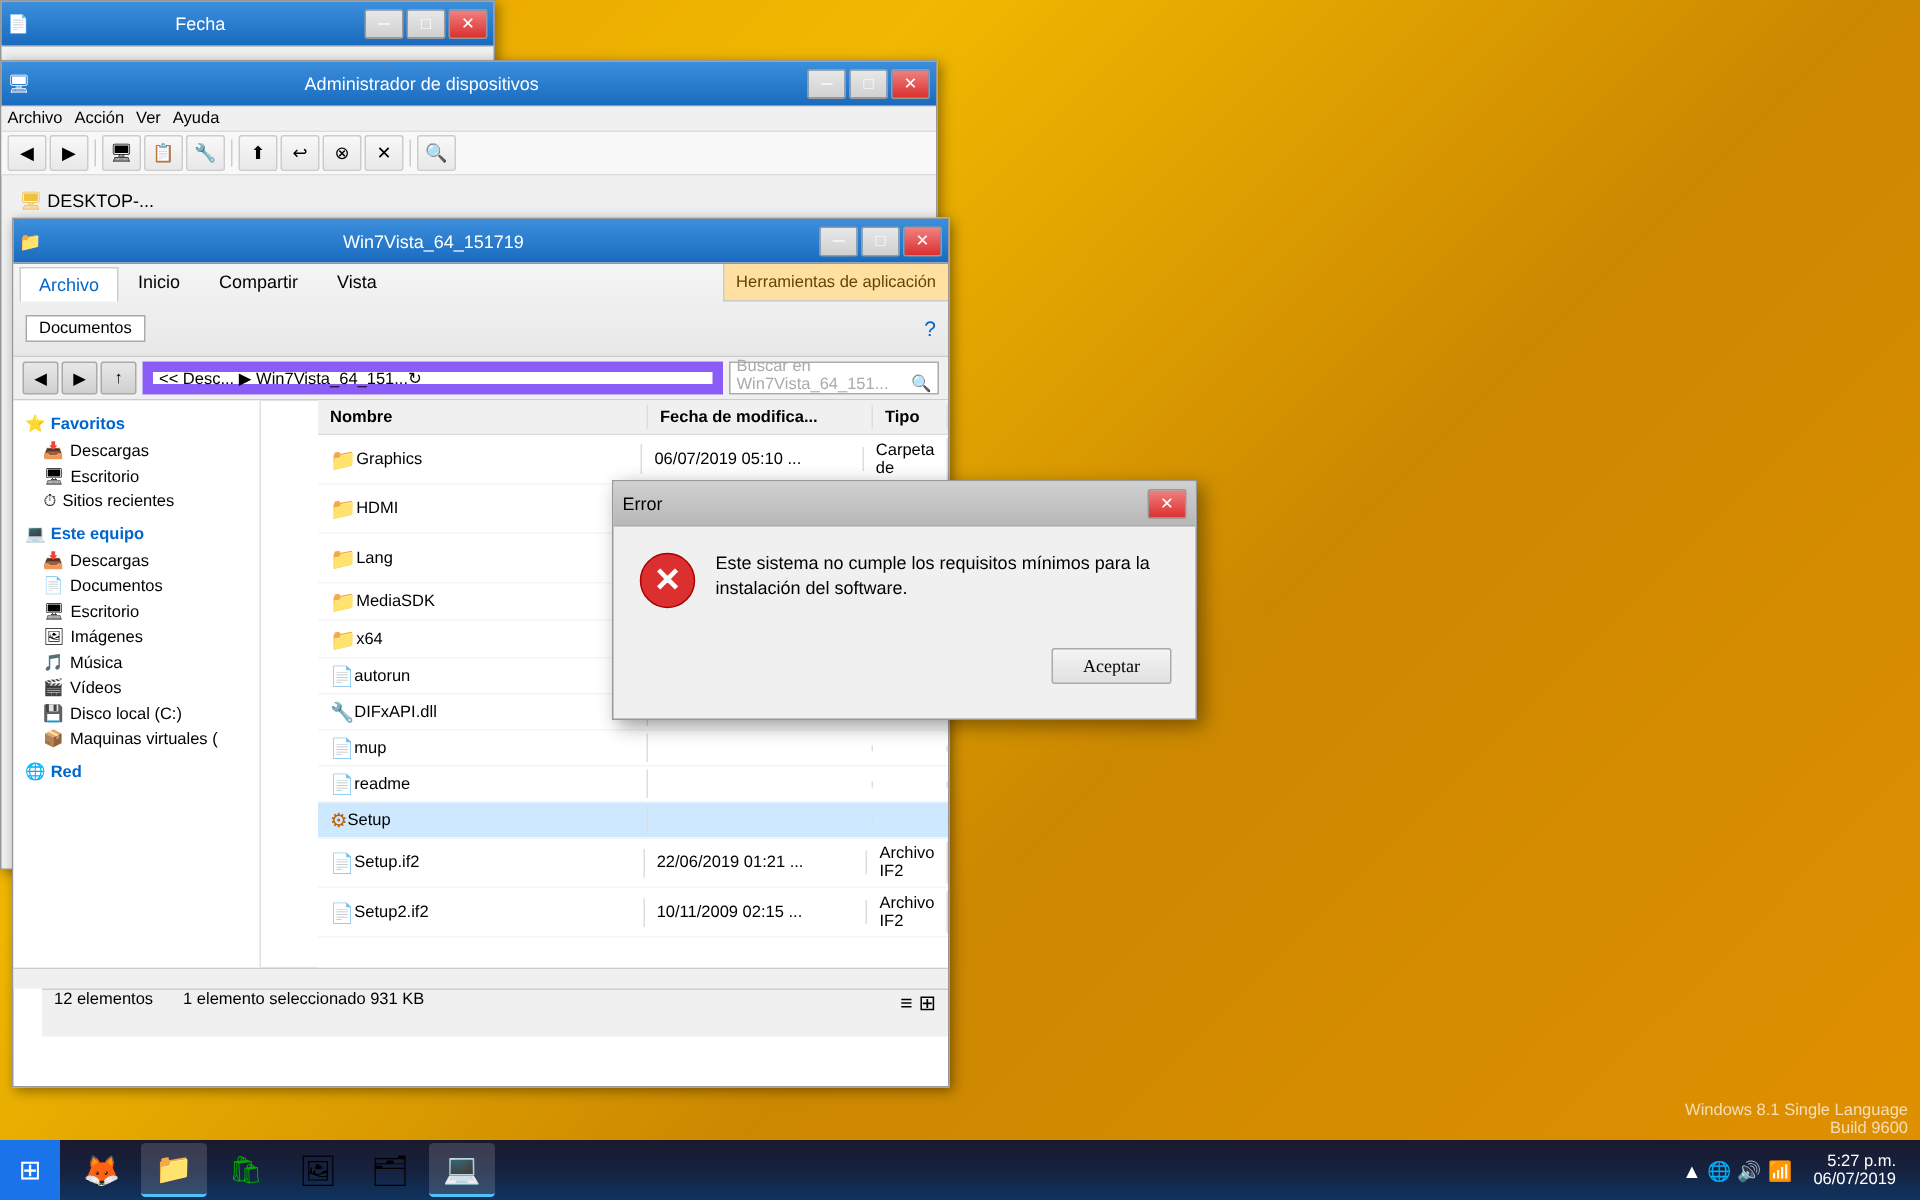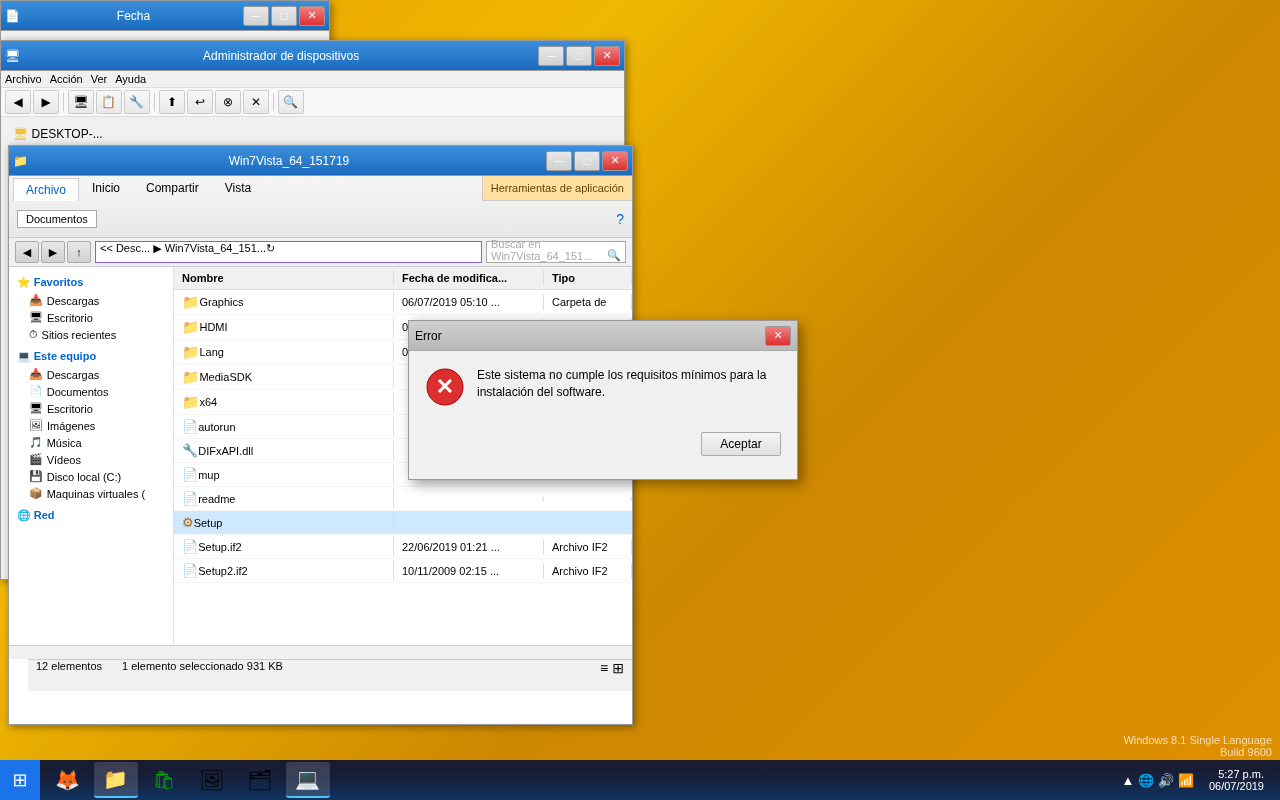--- a/index.html
+++ b/index.html
@@ -255,25 +255,26 @@
       display: flex;
       align-items: center;
       justify-content: center;
       cursor: pointer;
       font-size: 11px;
     }
 
     .address-input {
       flex: 1;
       height: 22px;
-      border: 1px solid #8b5cf6;
+      border: 7px solid #8b5cf6;
       padding: 0 4px;
       font-size: 11px;
       background: white;
       display: flex;
+      align-items: center;
     }
 
     .search-box {
       width: 140px;
       height: 22px;
       border: 1px solid #aaa;
       padding: 0 4px;
       font-size: 11px;
       background: white;
       display: flex;
@@ -314,20 +315,21 @@
       display: flex;
       align-items: center;
       gap: 4px;
       white-space: nowrap;
     }
 
     .file-list {
       flex: 1;
       overflow-y: auto;
       background: white;
+      margin-left: 38px;
     }
 
     .file-list-header {
       display: flex;
       background: #f0f0f0;
       border-bottom: 1px solid #ddd;
       font-size: 11px;
       font-weight: bold;
       padding: 3px 0;
     }
@@ -417,20 +419,21 @@
     .error-message {
       font-size: 12px;
       line-height: 1.4;
       flex: 1;
     }
 
     .error-buttons {
       display: flex;
       justify-content: flex-end;
       padding: 0 16px 12px;
+      font-family: Liberation Serif, serif;
     }
 
     .ok-btn {
       width: 80px;
       height: 24px;
       background: linear-gradient(to bottom, #f5f5f5, #e0e0e0);
       border: 1px solid #aaa;
       border-radius: 2px;
       cursor: pointer;
       font-size: 12px;

